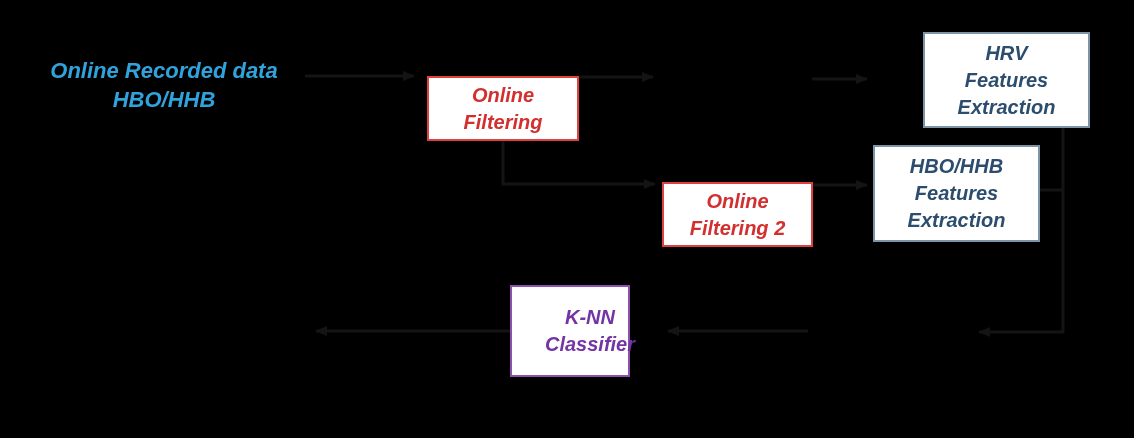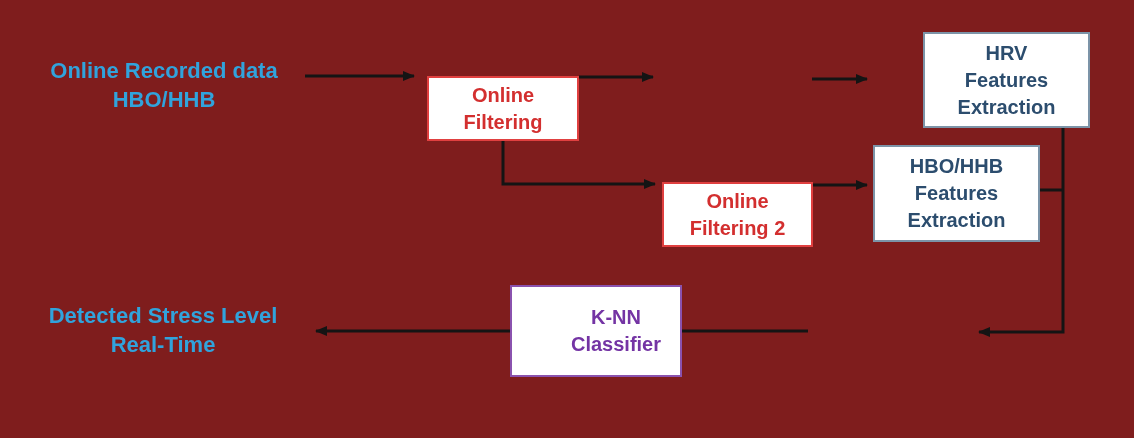--- a/index.html
+++ b/index.html
@@ -5,22 +5,23 @@
   html, body {
     margin: 0;
     padding: 0;
     background: #ffffff;
     font-family: "Liberation Sans", "DejaVu Sans", sans-serif;
   }
   .stage {
     position: relative;
     width: 1134px;
     height: 438px;
-    background: #7f1d1d;
+    background: #000000;
     overflow: hidden;
+    font-style: italic;
   }
   .edges-svg {
     position: absolute;
     left: 0; top: 0;
     width: 1134px;
     height: 438px;
     pointer-events: none;
   }
   .edge {
     fill: none;
@@ -89,19 +90,17 @@
 Extraction</div>
 
   <div class="node red" style="left:662px; top:152px; width:151px; height:65px;">Online
 Filtering 2</div>
 
   <div class="node blue" style="left:873px; top:145px; width:167px; height:97px;">HBO/HHB
 Features
 Extraction</div>
 
 
-  <div class="node purple" style="left:510px; top:285px; width:172px; height:92px;padding-left:40px;">K-NN
+  <div class="node purple" style="left:510px; top:285px; width:120px; height:92px;padding-left:40px;">K-NN
 Classifier</div>
 
-  <div class="free-label" style="left:28px; top:301px; width:270px;">Detected Stress Level
-Real-Time</div>
 
 </div>
 
 </body></html>

